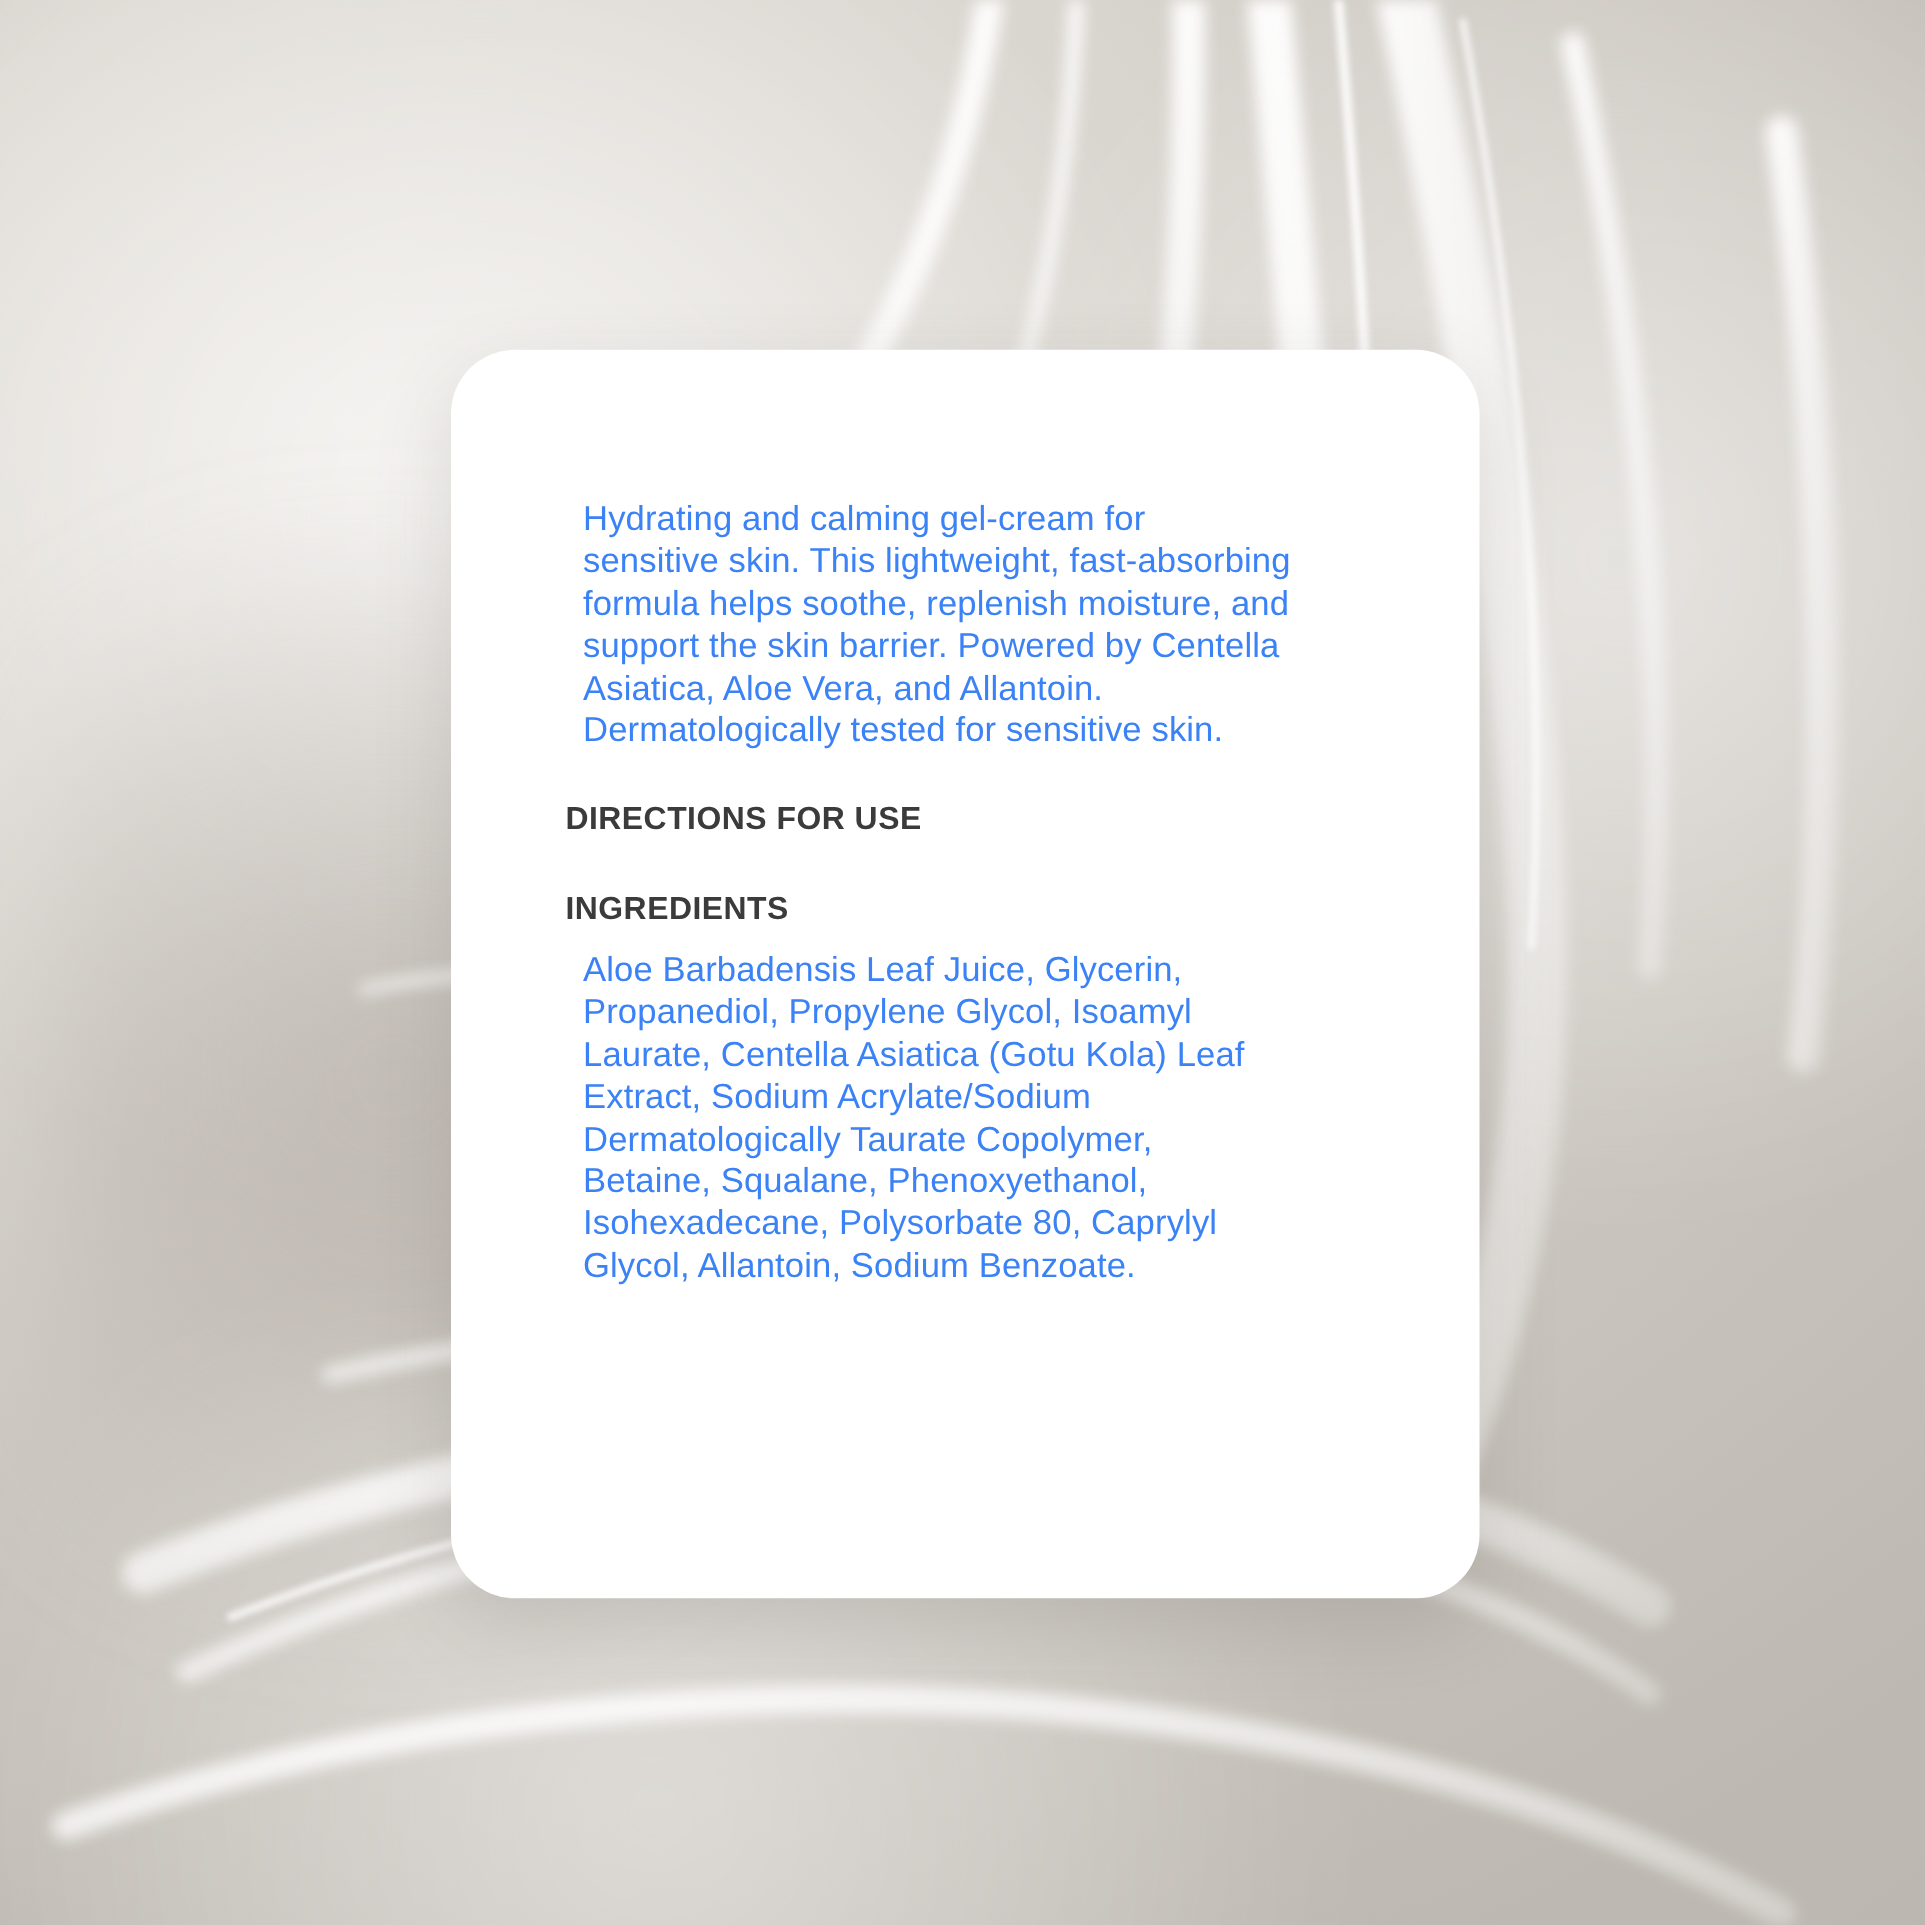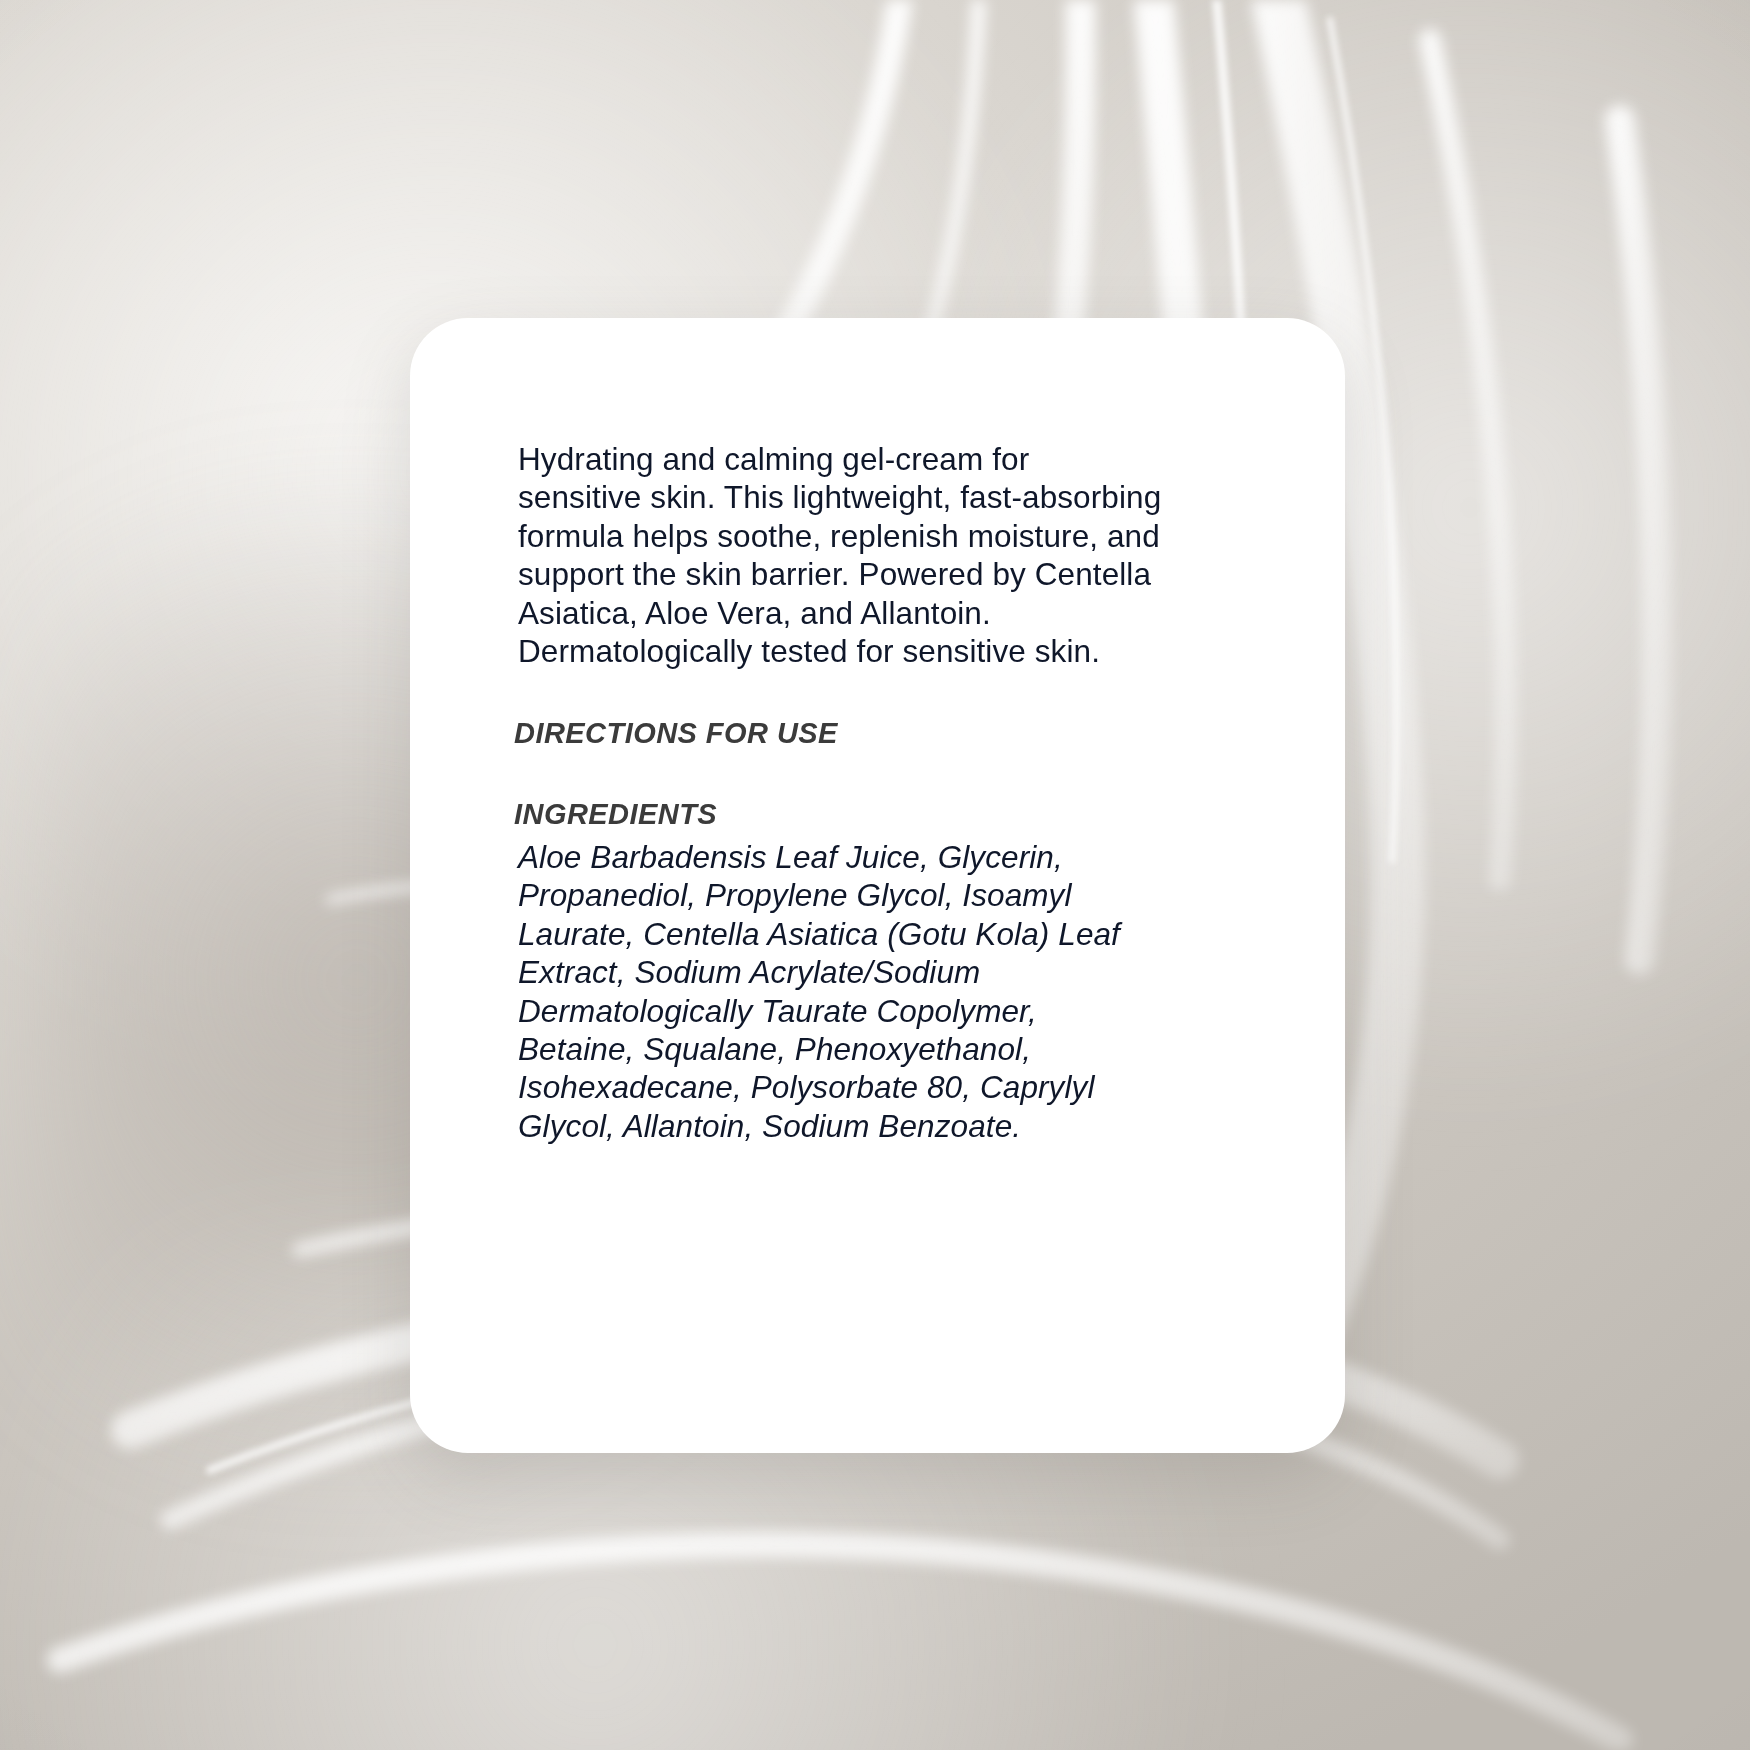--- a/index.html
+++ b/index.html
@@ -98,30 +98,29 @@
   .card-inner {
     position: absolute;
     left: 104px;
     top: 118px;
     right: 96px;
   }
 
   .body-text {
     font-size: 31.5px;
     line-height: 1.22;
-    color: #0f172a;
+    color: #3b82f6;
     letter-spacing: 0.1px;
     font-weight: 400;
     white-space: pre-line;
-    margin: 4px;
+    margin: 16px;
   }
 
   .section {
     margin-top: 44px;
-    font-style: italic;
   }
   .section-title {
     font-size: 29px;
     line-height: 1.3;
     font-weight: 700;
     color: #3b3b3b;
     letter-spacing: 0.45px;
     margin: 0 0 4px 0;
   }
 </style>

